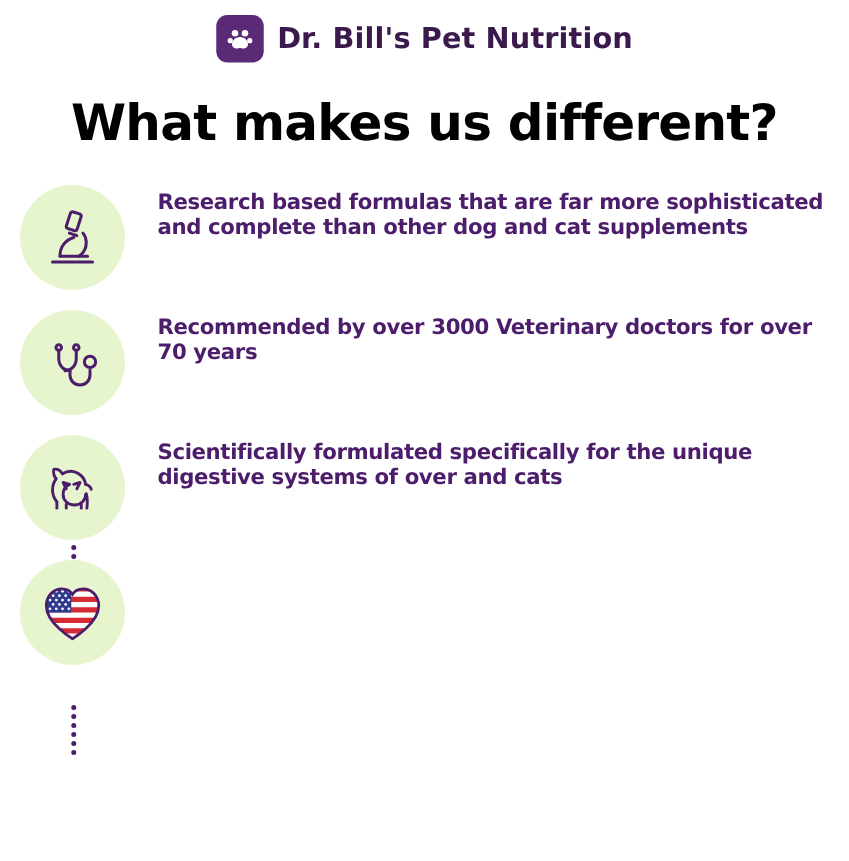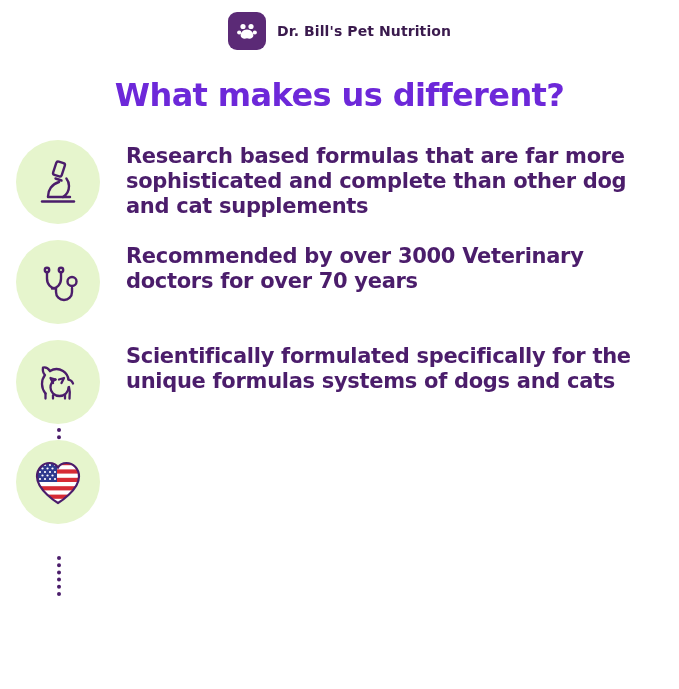--- a/index.html
+++ b/index.html
@@ -30,34 +30,34 @@
     height: 38px;
     border-radius: 9px;
     background: #5b2a76;
     display: flex;
     align-items: center;
     justify-content: center;
     flex: none;
   }
   .brand-name {
     font-family: "DejaVu Sans", sans-serif;
-    font-size: 14px;
+    font-size: 23px;
     font-weight: bold;
     color: #3a1a4d;
     letter-spacing: 0.1px;
     white-space: nowrap;
   }
 
   
   .headline {
     text-align: center;
-    color: #6d28d9;
+    color: #000000;
     font-family: "DejaVu Sans", sans-serif;
     font-weight: bold;
-    font-size: 32px;
+    font-size: 40px;
     letter-spacing: -0.6px;
     margin-top: 28px;
     white-space: nowrap;
   }
 
   
   .features {
     position: relative;
     margin-top: 26px;
     padding: 0 18px 0 10px;
@@ -84,21 +84,21 @@
     align-items: center;
     justify-content: center;
     position: relative;
     z-index: 2;
     flex: none;
   }
   .feature-text {
     color: #4b1d6b;
     font-family: "DejaVu Sans", sans-serif;
     font-weight: bold;
-    font-size: 21px;
+    font-size: 17px;
     line-height: 1.18;
     letter-spacing: -0.3px;
     padding-top: 4px;
     padding-left: 20px;
   }
   
   .connector {
     position: absolute;
     left: 57px;
     width: 0;
@@ -181,21 +181,21 @@
 
             <path d="M24 30l-2.5-5 5 1.5"></path>
             <path d="M32.5 30l2.5-5-5 1.5"></path>
             <path d="M26.5 26.5c-3 1.5-5 4.5-5 8 0 5 4 8.5 9 8.5s9-3.5 9-8.5"></path>
             <path d="M24 45.5v-3"></path>
             <path d="M36 45.5v-3"></path>
           </g>
         </svg>
       </div>
     </div>
-    <div class="feature-text">Scientifically formulated specifically for the unique formulas systems of dogs and cats</div>
+    <div class="feature-text">Scientifically formulated specifically for the unique digestive systems of over and cats</div>
   </div>
 
   <div class="feature">
     <div class="badge-col">
       <div class="badge">
         <svg width="58" height="54" viewBox="0 0 58 54" aria-hidden="true">
           <defs>
             <clipPath id="heartClip">
               <path d="M29 48S8 35.5 8 21.5C8 13.5 14 8 20.5 8c4 0 7 2 8.5 4.5C30.5 10 33.5 8 37.5 8 44 8 50 13.5 50 21.5 50 35.5 29 48 29 48z"></path>
             </clipPath>

